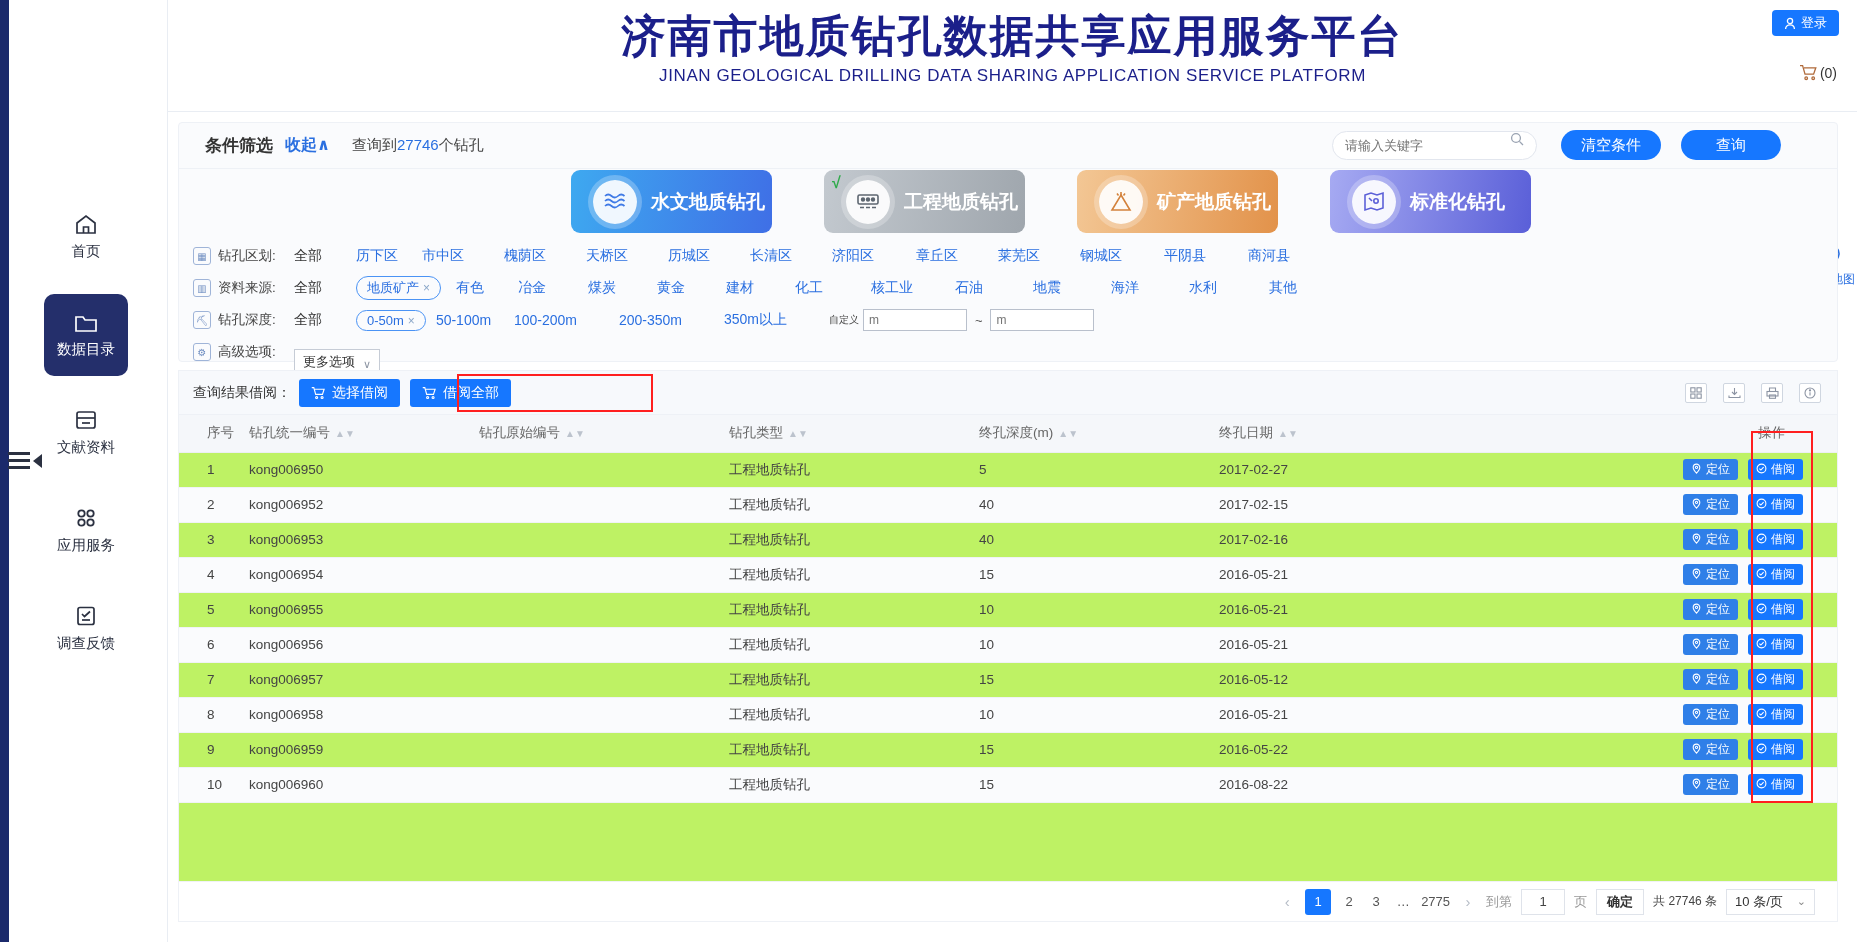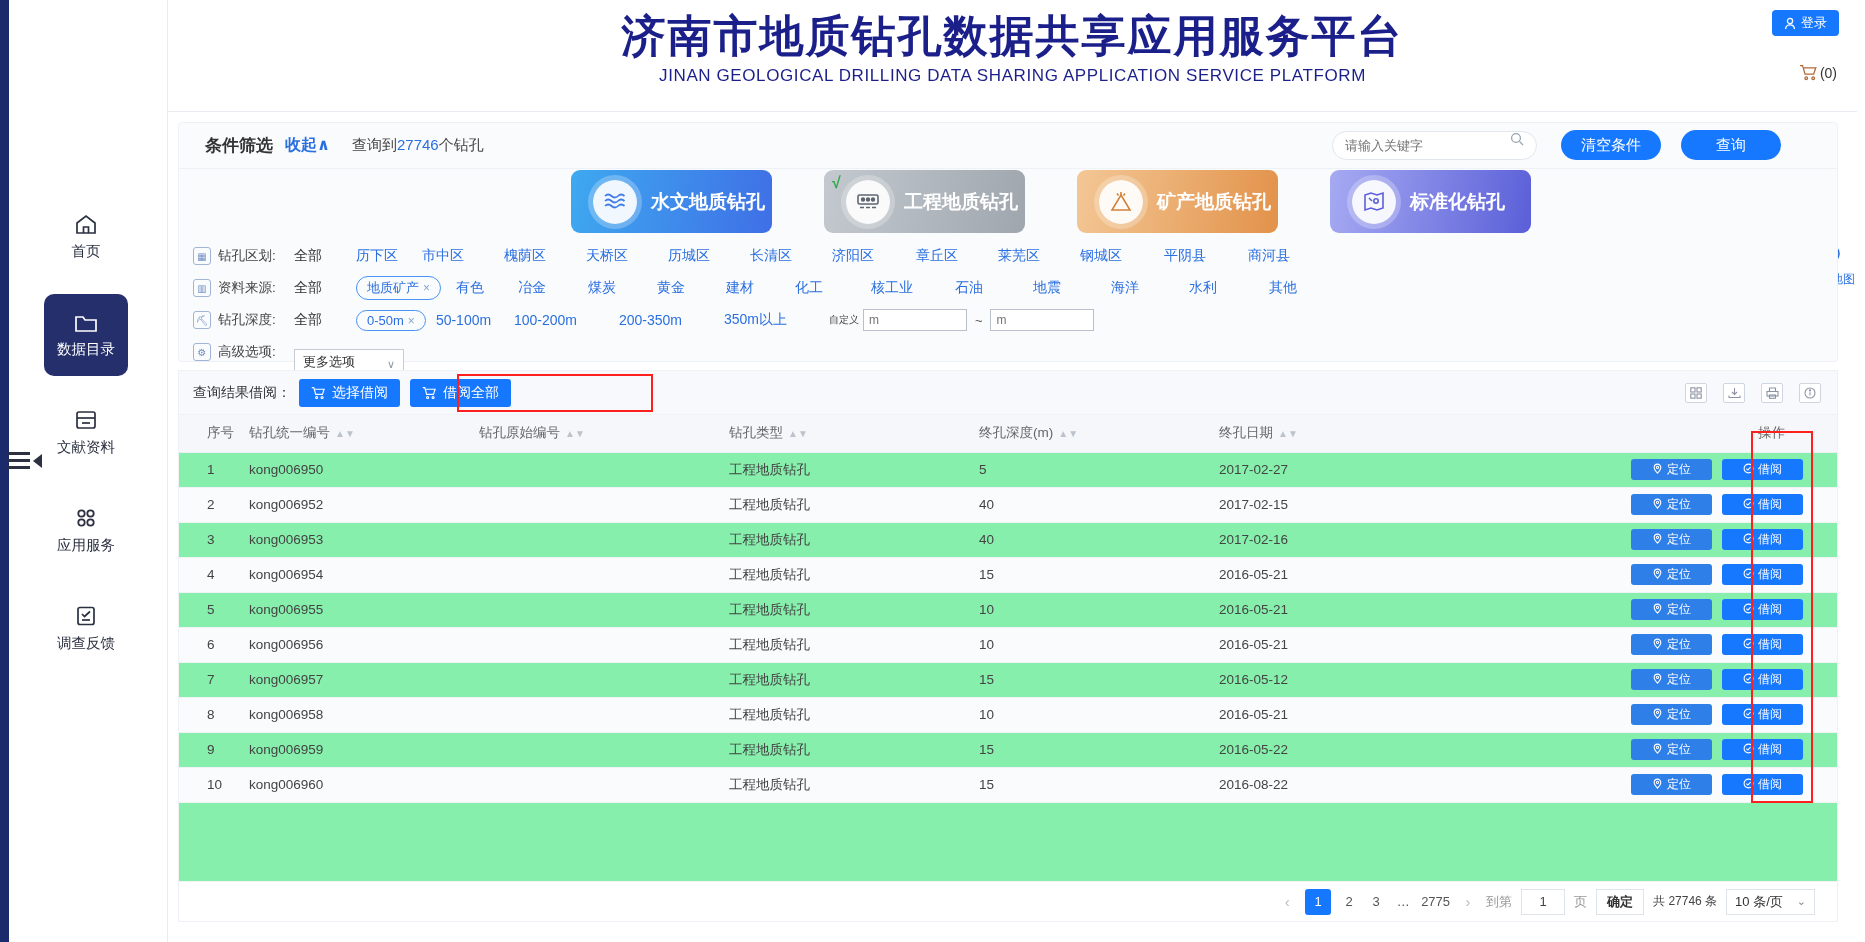--- a/index.html
+++ b/index.html
@@ -114,27 +114,27 @@
   }
   .chip .x { color:#8aa6c8; margin-left:4px; font-size:12px; }
   .num-input {
     width:104px; height:22px; border:1px solid #b9c0cc; background:#fff;
     font-size:12px; color:#aab; padding:0 5px; outline:none;
     font-family:"Liberation Sans",sans-serif;
   }
   .tilde { color:#555; font-size:13px; }
   .select-more {
     border:1px solid #c6ccd6; background:#fff; padding:3px 8px; font-size:13px;
-    color:#333; display:flex; align-items:flex-end; gap:32px; cursor:pointer;margin-top:20px;
+    color:#333; display:flex; align-items:flex-end; gap:8px; cursor:pointer;margin-top:20px;
   }
 
   
   .results {
     position:absolute; left:178px; top:370px; width:1660px; height:552px;
-    background:#86efac; border:1px solid #eef1f6;
+    background:#bef264; border:1px solid #eef1f6;
   }
   .res-toolbar {
     height:44px; background:#f7f9fc; border-bottom:1px solid #eef1f6;
     display:flex; align-items:center; padding:0 14px; position:relative;
   }
   .res-lbl { font-size:14px; color:#333; }
   .borrow-group { display:flex; gap:10px; margin-left:8px; }
   .btn-borrow {
     height:28px; padding:0 12px; background:#1677ff; color:#fff; font-size:14px;
     border-radius:3px; display:flex; align-items:center; gap:6px; cursor:pointer;
@@ -160,21 +160,21 @@
   tbody tr:nth-child(even) td { background:#fafbfd; }
   .col-idx { width:70px; padding-left:28px; }
   .col-uid { width:230px; }
   .col-oid { width:250px; }
   .col-type { width:250px; }
   .col-depth { width:240px; }
   .col-date { width:290px; }
   .col-act { width:auto; }
   .act-cell { display:flex; gap:10px; justify-content:flex-end; padding-right:34px; }
   .btn-sm {
-    height:21px; padding:0 21px; border-radius:3px; color:#fff; font-size:12px;
+    height:21px; padding:0 8px; border-radius:3px; color:#fff; font-size:12px;
     display:flex; align-items:center; gap:4px; cursor:pointer;
   }
   .btn-locate { background:#2f7fe8; }
   .btn-loan { background:#1677ff; }
   .hl-loan { right:24px; top:60px; width:62px; height:372px; }
 
   
   .pager {
     position:absolute; left:0; right:0; bottom:0; height:40px;
     display:flex; align-items:center; justify-content:flex-end;

